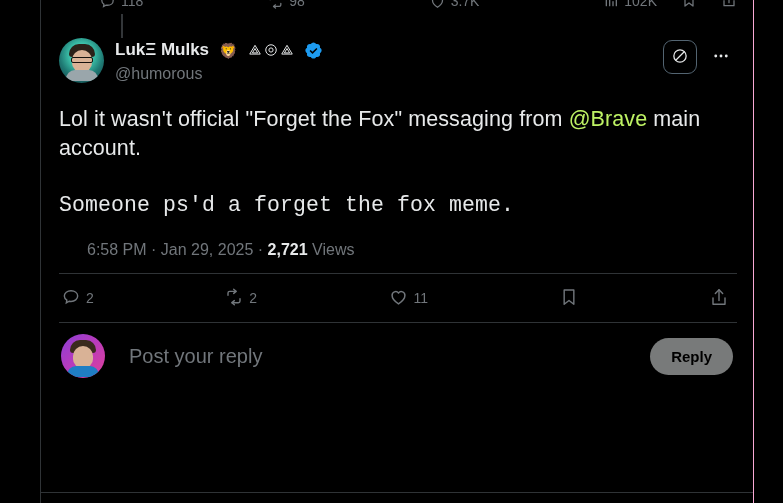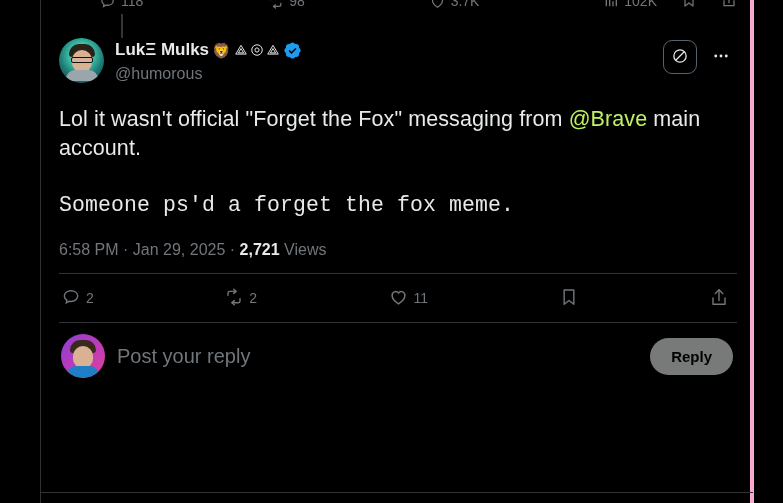--- a/index.html
+++ b/index.html
@@ -14,21 +14,21 @@
     width: 783px; height: 503px;
     background: #000000;
   }
 
   
   .column {
     position: absolute;
     left: 40px; top: 0;
     width: 714px; height: 503px;
     border-left: 1px solid #2f3336;
-    border-right: 4px solid #f9a8d4;
+    border-right: 1px solid #f9a8d4;
     background: #000000;
   }
 
   
   .topmetrics {
     position: absolute;
     left: 0; top: -12px;
     width: 712px; height: 26px;
     display: flex;
     align-items: center;
@@ -95,21 +95,21 @@
   }
   .face .shirt {
     position:absolute; left:-1px; bottom:-3px; width:32px; height:11px;
     background:#9aa6ab; border-radius: 9px 9px 0 0;
   }
   .avatar-purple .face .shirt { background:#1f7ec4; }
   .avatar-purple .face .hair { background:#3a2a1d; }
 
   .names { padding-top: 1px; min-width: 0; }
   .displayname-row {
-    display: flex; align-items: center; gap: 3px;
+    display: flex; align-items: center; gap: 10px;
     line-height: 22px;
   }
   .displayname {
     color: #e7e9ea;
     font-size: 17px;
     font-weight: 700;
     white-space: nowrap;
   }
   .emoji-lion { font-size: 15px; line-height: 1; }
   .tri-circle-tri { display: flex; align-items: center; gap: 2px; }
@@ -156,20 +156,21 @@
   .body p { margin: 0; }
   .body p + p { margin-top: 28px; font-family: Liberation Mono, monospace; }
   .mention { color: #bef264; text-decoration: none; cursor: pointer; }
 
   
   .meta {
     margin-top: 19px;
     color: #71767b;
     font-size: 16px;
     line-height: 21px;
+    margin-left: 28px;
   }
   .meta .views-count { color: #e7e9ea; font-weight: 700; }
 
   
   .divider {
     margin: 13px 0 0 0;
     height: 1px;
     background: #2f3336;
   }
   .actionbar {
@@ -186,21 +187,21 @@
     background: transparent; border: 0;
     cursor: pointer;
     padding: 0;
   }
   .action-spacer { flex: 1; }
 
   
   .composer {
     display: flex;
     align-items: center;
-    gap: 12px;
+    gap: 24px;
     height: 66px;
     padding: 0 4px 0 2px;
   }
   .composer .avatar { width: 44px; height: 44px; flex: 0 0 44px; }
   .reply-placeholder {
     color: #71767b;
     font-size: 20px;
     flex: 1;
     cursor: text;
   }

